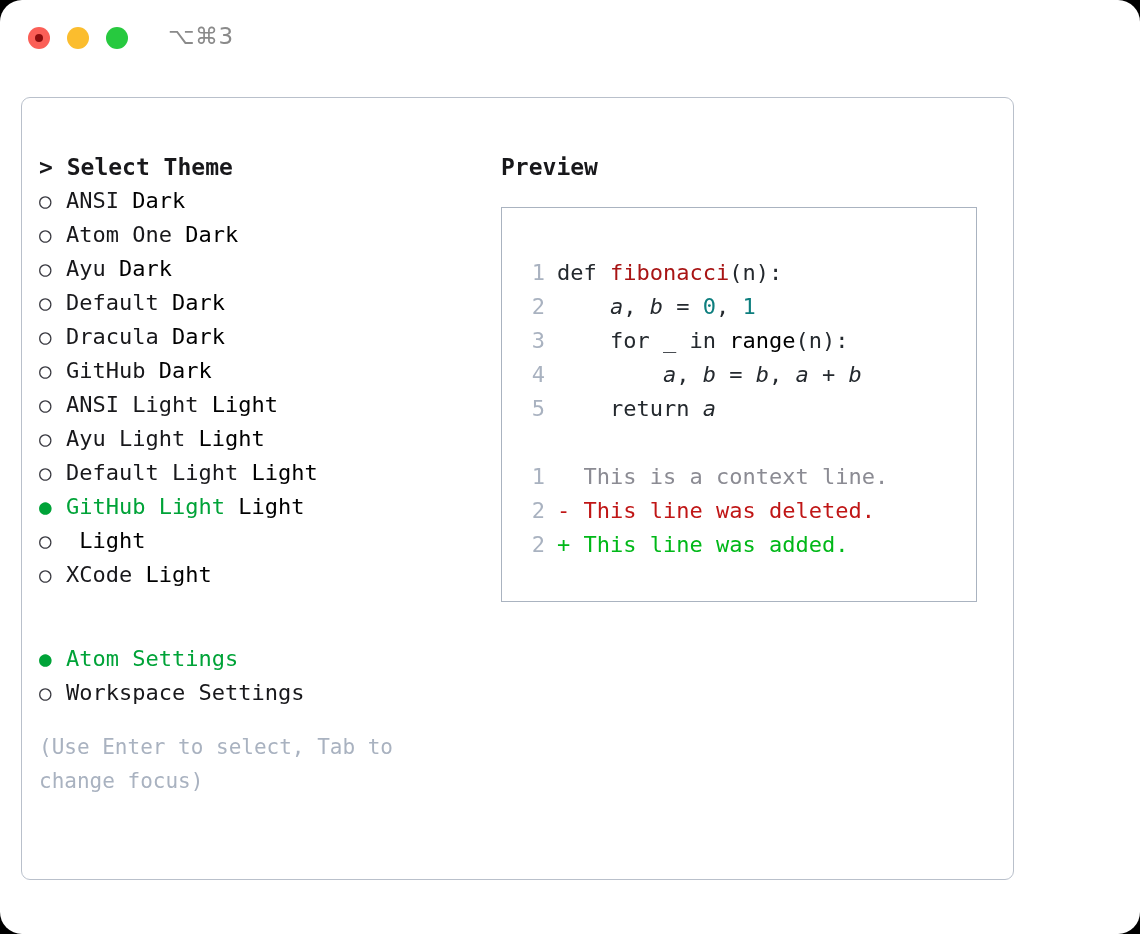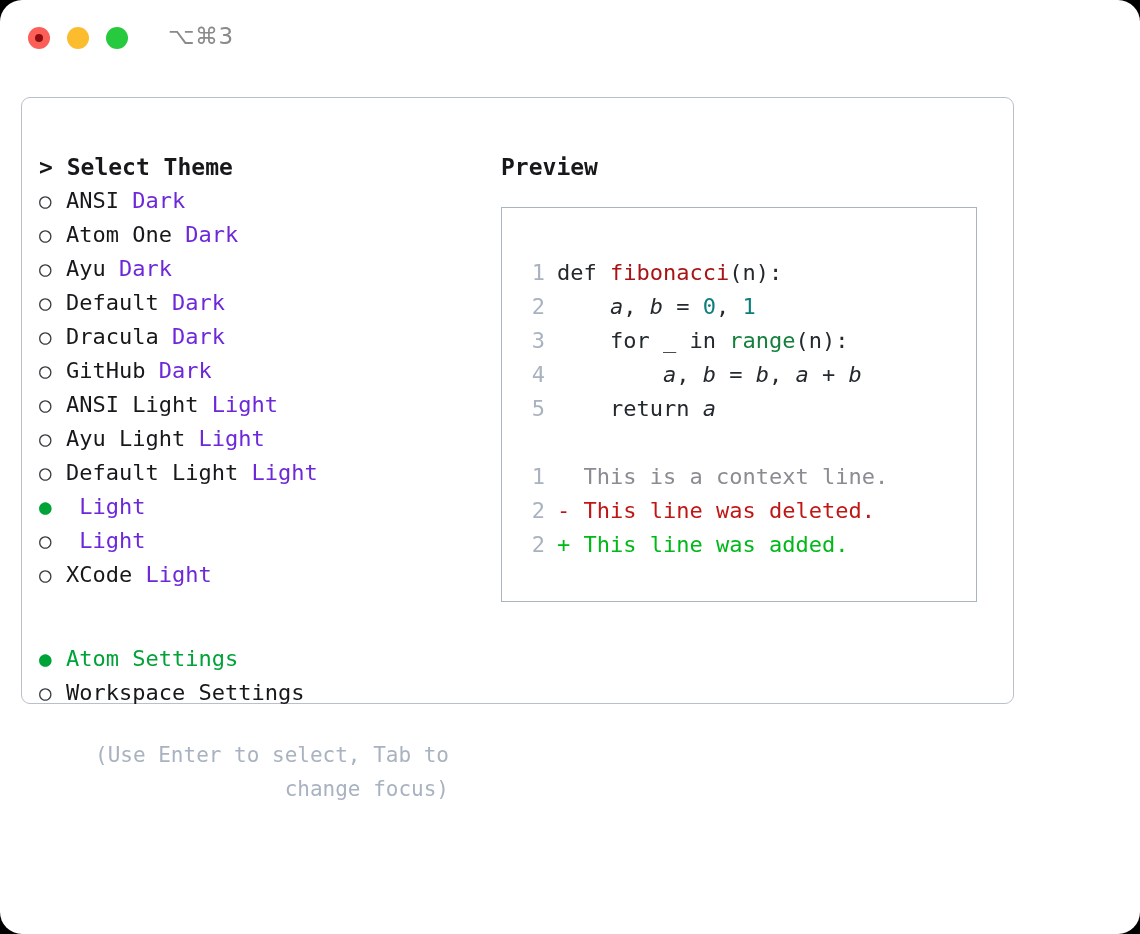--- a/index.html
+++ b/index.html
@@ -70,21 +70,21 @@
     font-family: "DejaVu Sans", "Liberation Sans", sans-serif;
     white-space: nowrap;
   }
 
   
   .panel {
     position: absolute;
     left: 21px;
     top: 97px;
     width: 993px;
-    height: 607px;
+    height: 783px;
     border: 1.5px solid #b9c0cb;
     border-radius: 9px;
     box-sizing: border-box;
     background: #ffffff;
   }
 
   .panel-inner {
     position: absolute;
     left: 0; top: 0;
     width: 100%;
@@ -117,40 +117,39 @@
   .bullet {
     display: inline-block;
     width: 27px;
     flex: 0 0 27px;
     color: #3b3b42;
     font-size: 21px;
   }
   .bullet.on { color: #00a338; }
   .opt-label { color: #18181b; }
   .opt-row.selected .opt-label { color: #00a338; }
-  .opt-suffix { color: #6d28d9; }
+  .opt-suffix { color: #000000; }
 
   .gap-block { height: 50px; }
 
   .subheading {
     font-size: 22px;
     color: #18181b;
     line-height: 34px;
     padding-left: 27px;
     white-space: pre;
   }
 
   .hint {
-    margin-top: 28px;
+    margin-top: 20px;
     font-size: 21px;
     line-height: 34px;
     color: #a9b2c0;
     width: 410px;
     white-space: pre-wrap;
-    text-align: right;
   }
 
   
   .right-col {
     position: absolute;
     left: 479px;
     top: 52px;
     width: 490px;
   }
   .preview-title {
@@ -180,21 +179,21 @@
   .lno {
     color: #a9b2c0;
     width: 26px;
     flex: 0 0 26px;
     text-align: right;
     margin-right: 12px;
   }
   .ctext { color: #24292e; }
   .tok-fn   { color: #a81414; text-align: center; }
   .tok-num  { color: #0d7e7e; }
-  .tok-call { color: #15803d; }
+  .tok-call { color: #000000; }
   .tok-var  { font-style: italic; }
 
   .diff-gap { height: 34px; }
   .diff-ctx { color: #8b8b93; }
   .diff-del { color: #c01616; }
   .diff-add { color: #00b818; }
 </style>
 </head>
 <body>
 
@@ -218,21 +217,21 @@
         <div id="theme-list">
             <div class="opt-row"><span class="bullet">○</span><span class="opt-label">ANSI</span><span class="opt-suffix"> Dark</span></div>
             <div class="opt-row"><span class="bullet">○</span><span class="opt-label">Atom One</span><span class="opt-suffix"> Dark</span></div>
             <div class="opt-row"><span class="bullet">○</span><span class="opt-label">Ayu</span><span class="opt-suffix"> Dark</span></div>
             <div class="opt-row"><span class="bullet">○</span><span class="opt-label">Default</span><span class="opt-suffix"> Dark</span></div>
             <div class="opt-row"><span class="bullet">○</span><span class="opt-label">Dracula</span><span class="opt-suffix"> Dark</span></div>
             <div class="opt-row"><span class="bullet">○</span><span class="opt-label">GitHub</span><span class="opt-suffix"> Dark</span></div>
             <div class="opt-row"><span class="bullet">○</span><span class="opt-label">ANSI Light</span><span class="opt-suffix"> Light</span></div>
             <div class="opt-row"><span class="bullet">○</span><span class="opt-label">Ayu Light</span><span class="opt-suffix"> Light</span></div>
             <div class="opt-row"><span class="bullet">○</span><span class="opt-label">Default Light</span><span class="opt-suffix"> Light</span></div>
-            <div class="opt-row selected"><span class="bullet on">●</span><span class="opt-suffix"> Light</span></div>
+            <div class="opt-row selected"><span class="bullet on">●</span><span class="opt-label">GitHub Light</span><span class="opt-suffix"> Light</span></div>
             <div class="opt-row"><span class="bullet">○</span><span class="opt-suffix"> Light</span></div>
             <div class="opt-row"><span class="bullet">○</span><span class="opt-label">XCode</span><span class="opt-suffix"> Light</span></div>
           </div>
 
         <div class="gap-block"></div>
 
 
         <div id="apply-to-list">
             <div class="opt-row selected"><span class="bullet on">●</span><span class="opt-label">Atom Settings</span></div>
             <div class="opt-row"><span class="bullet">○</span><span class="opt-label">Workspace Settings</span></div>

